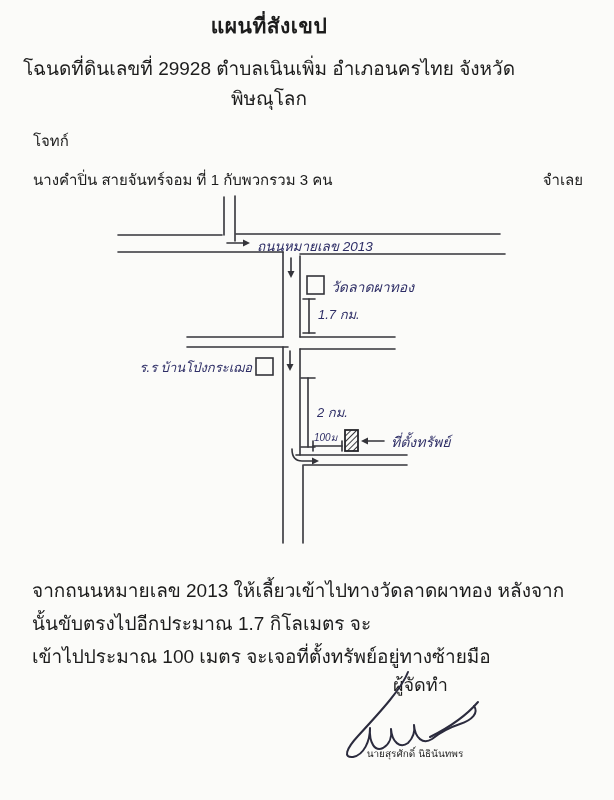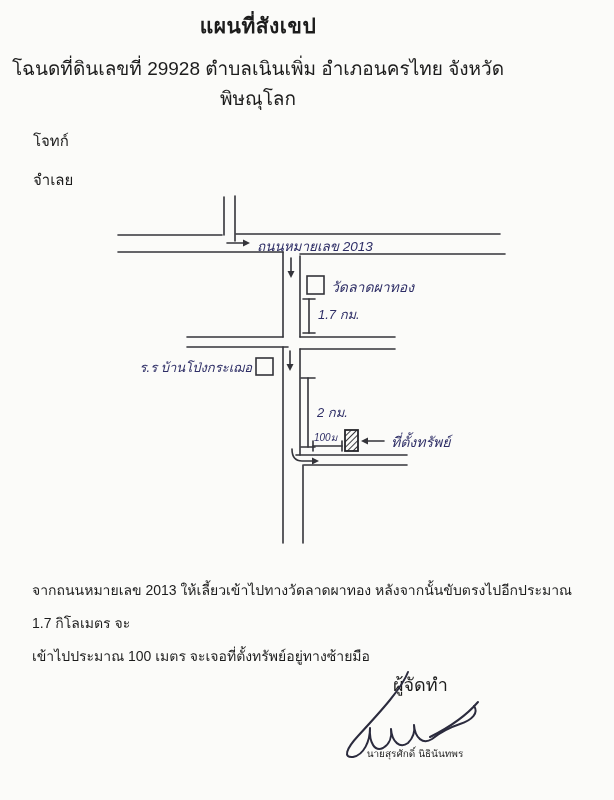--- a/index.html
+++ b/index.html
@@ -8,56 +8,57 @@
     background:#e9e9e9;
     font-family:"Liberation Sans", sans-serif;
   }
   .page{
     position:relative;
     width:614px;height:800px;
     background:#fbfbf9;
     color:#1c1c1c;
     overflow:hidden;
   }
-  .centered{position:absolute;left:0;width:516px;text-align:center;}
+  .centered{position:absolute;left:11px;width:516px;text-align:center;}
   .doc-title{top:9px;font-size:21px;font-weight:bold;letter-spacing:.5px;}
   .doc-sub1{top:53px;font-size:19px;}
   .doc-sub2{top:93px;font-size:14.5px;}
   .party-row{position:absolute;left:33px;right:31px;display:flex;justify-content:space-between;font-size:15px;}
   .party-row.r1{top:129px;}
   .party-row.r2{top:168px;}
   .map-svg{position:absolute;left:0;top:190px;}
   .map-svg text{
     font-family:"Liberation Sans", sans-serif;
     font-style:italic;
     fill:#2e2e66;
   }
   .pen{stroke:#34343a;stroke-width:1.6;fill:none;stroke-linecap:round;}
   .pen-head{fill:#34343a;stroke:none;}
   .directions{
     position:absolute;left:32px;top:574px;width:556px;
-    font-size:14px;line-height:33px;
+    font-size:19px;line-height:33px;
   }
   .sig-label{position:absolute;left:393px;top:670px;font-size:18px;}
   .sig-svg{position:absolute;left:0;top:660px;}
   .ink-stroke{stroke:#2b2b3e;stroke-width:2;fill:none;stroke-linecap:round;stroke-linejoin:round;}
   .sig-name{position:absolute;left:315px;top:746px;width:200px;text-align:center;font-size:10px;}
 </style>
 </head>
 <body>
 
 <div class="page">
 
   <div class="centered doc-title">แผนที่สังเขป</div>
   <div class="centered doc-sub1">โฉนดที่ดินเลขที่ 29928 ตำบลเนินเพิ่ม อำเภอนครไทย จังหวัดพิษณุโลก</div>
 
   <div class="party-row r1">
     <span>โจทก์</span>
   </div>
   <div class="party-row r2">
+    <span>นางคำปิ่น สายจันทร์จอม ที่ 1 กับพวกรวม 3 คน</span>
     <span>จำเลย</span>
   </div>
 
   <svg class="map-svg" width="614" height="370" viewBox="0 190 614 370" xmlns="http://www.w3.org/2000/svg">
     <defs>
       <pattern id="hatch" width="4" height="4" patternTransform="rotate(45)" patternUnits="userSpaceOnUse">
         <line x1="0" y1="0" x2="0" y2="4" stroke="#26262b" stroke-width="1.8"></line>
       </pattern>
     </defs>
 

